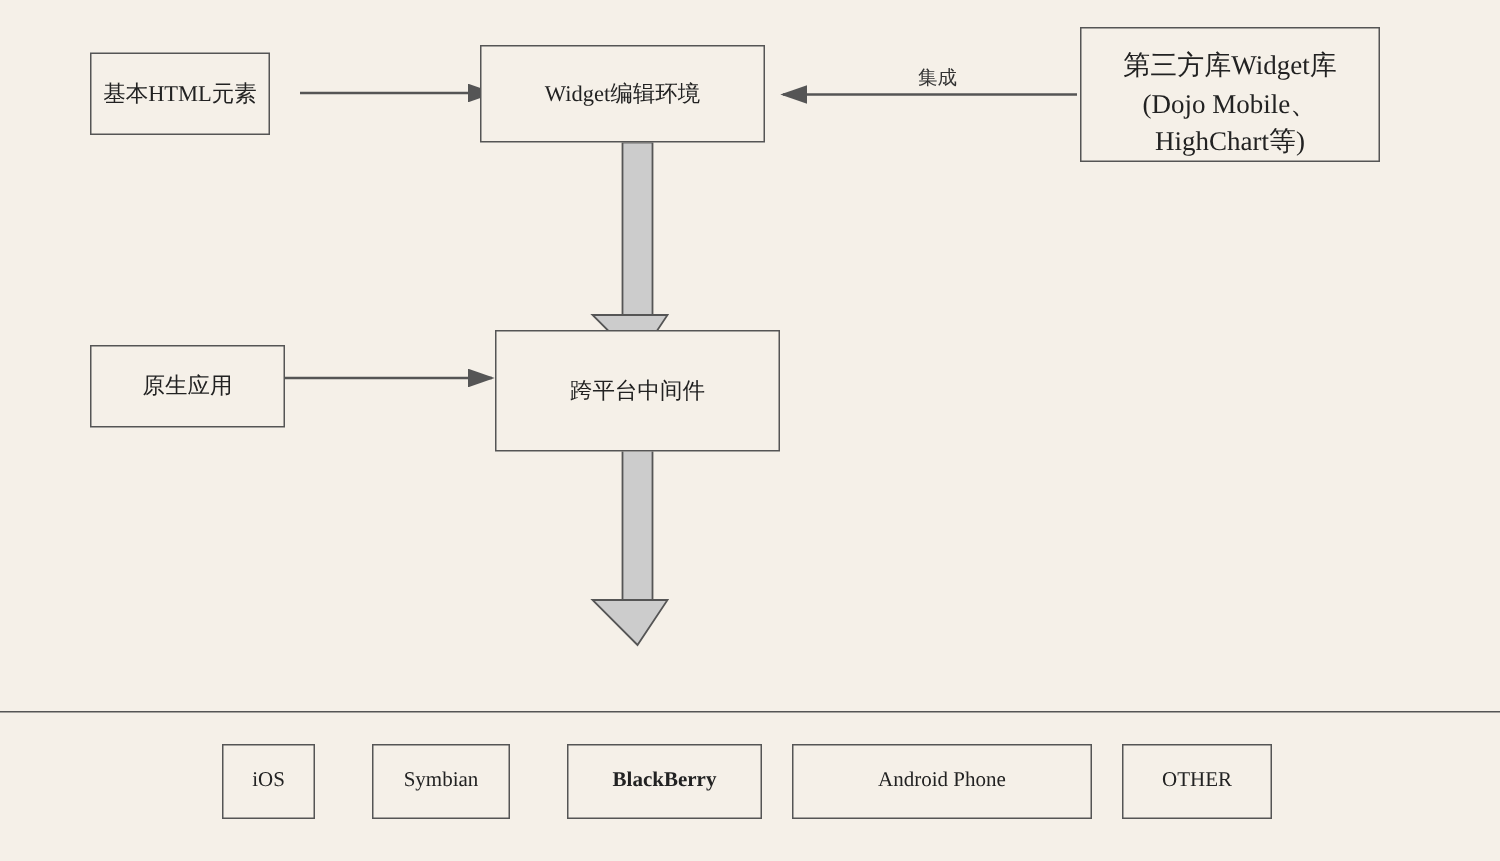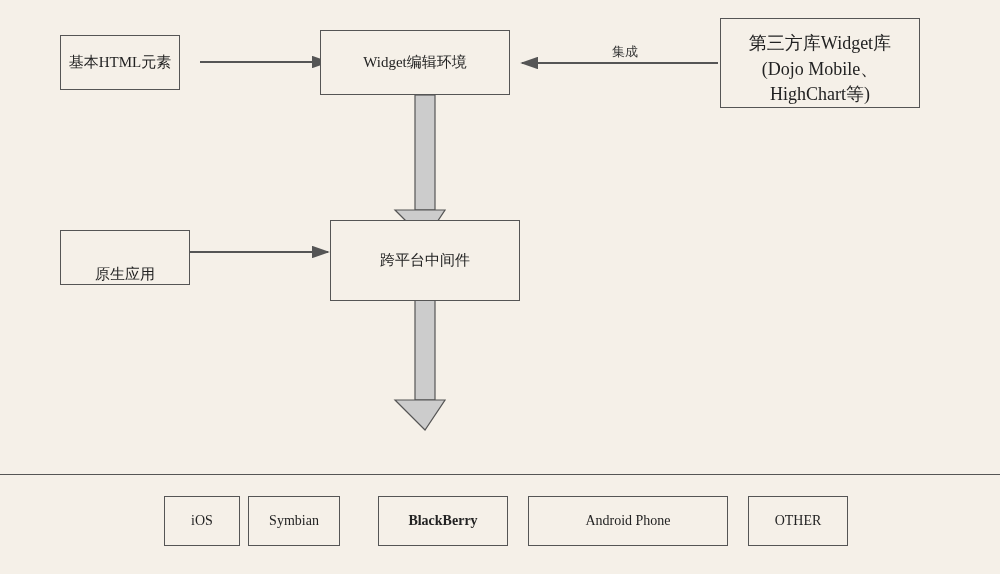--- a/index.html
+++ b/index.html
@@ -44,21 +44,21 @@
     #box-third {
       left: 720px; top: 18px;
       width: 200px; height: 90px;
       font-size: 18px;
       align-items: flex-end;
     }
 
     
     #box-native {
       left: 60px; top: 230px;
-      width: 130px; height: 55px; align-items: flex-end;
+      width: 130px; height: 55px;
     }
     #box-cross {
       left: 330px; top: 220px;
       width: 190px; height: 81px;
     }
 
     
     .platform-box {
       position: absolute;
       bottom: 28px;
@@ -141,21 +141,21 @@
   </div>
 
   <div class="box" id="box-native">
     <span>原生应用</span>
   </div>
 
   <div class="box" id="box-cross">
     <span>跨平台中间件</span>
   </div>
 
-  <div class="platform-box" style="left:164px; width:76px;">
+  <div class="platform-box" style="left:148px; width:62px;">
     <span>iOS</span>
   </div>
   <div class="platform-box" style="left:248px; width:92px;">
     <span>Symbian</span>
   </div>
   <div class="platform-box" style="left:378px; width:130px; font-weight:bold;align-items:center;">
     <span>BlackBerry</span>
   </div>
   <div class="platform-box" style="left:528px; width:200px;">
     <span>Android Phone</span>

